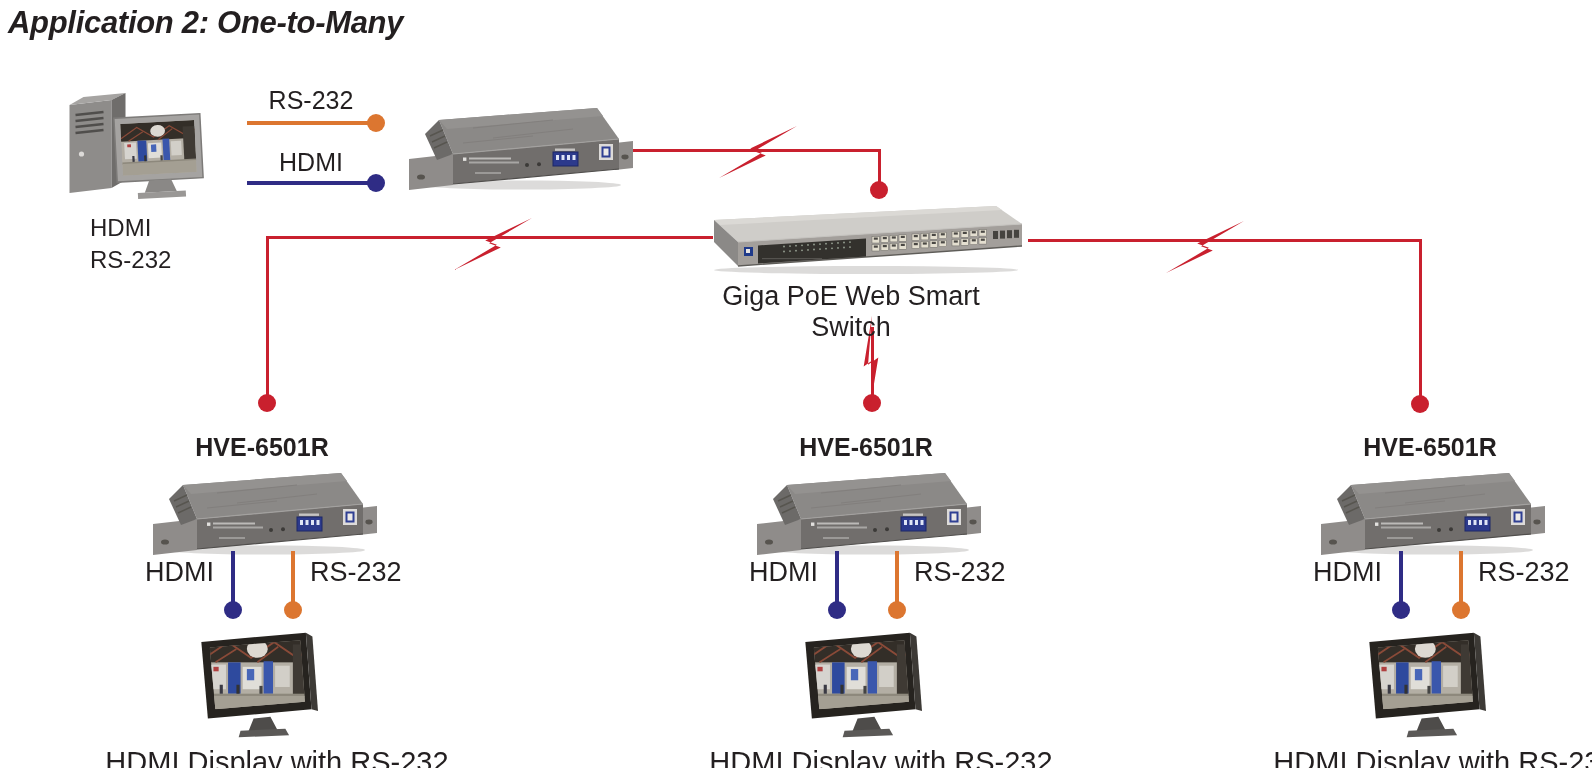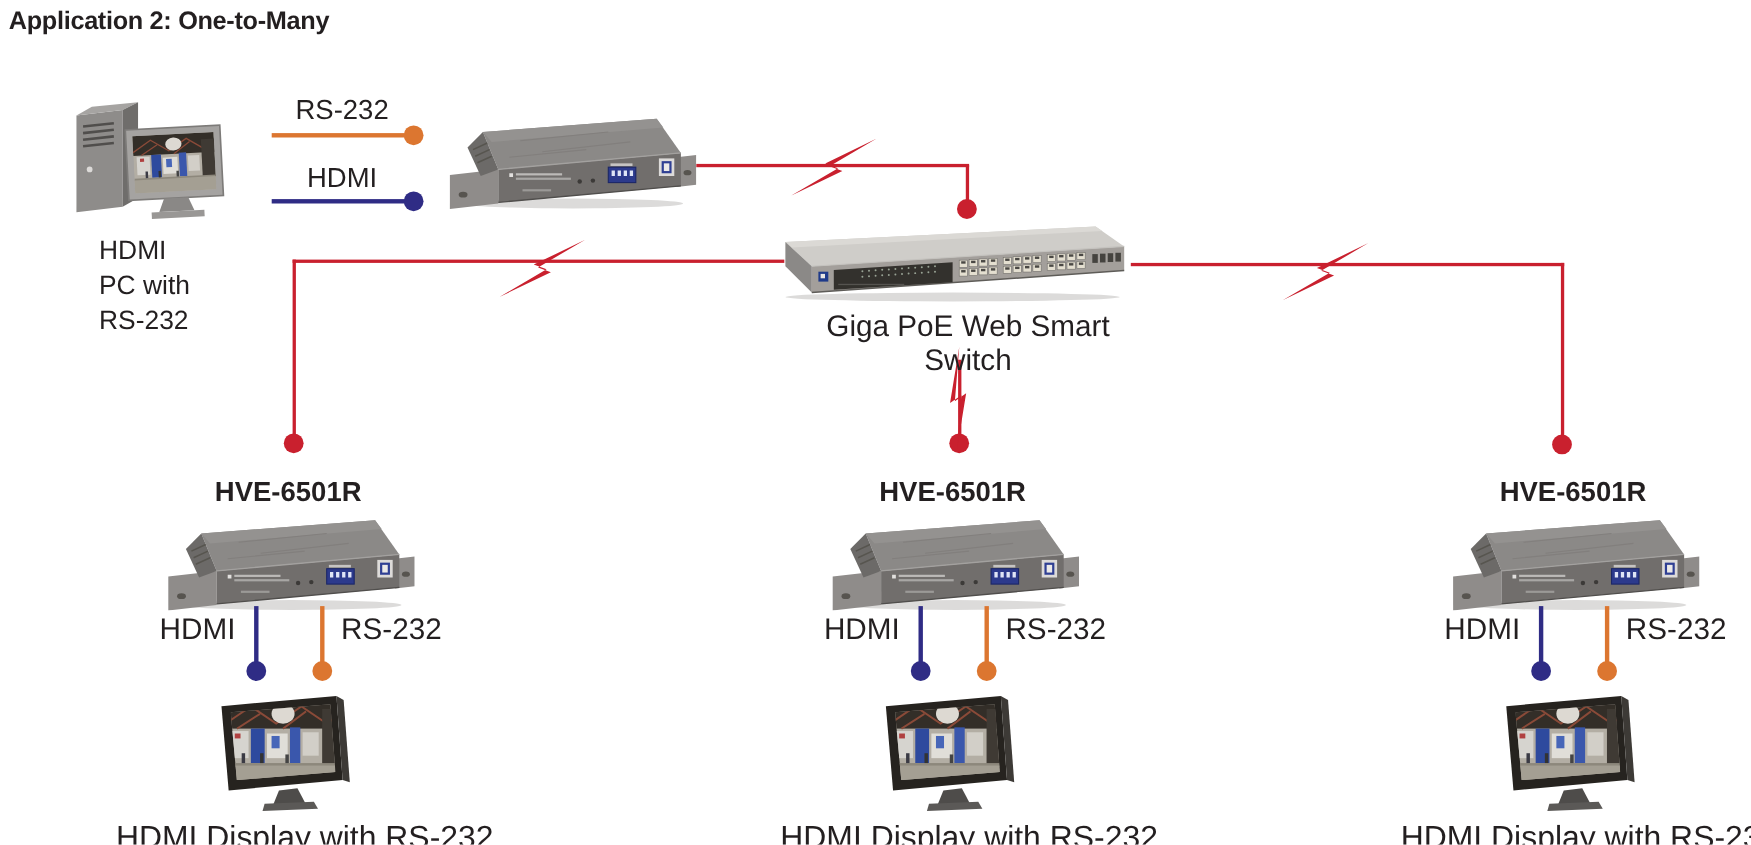--- a/index.html
+++ b/index.html
@@ -1,21 +1,21 @@
 <!DOCTYPE html>
 <html style="--red: #C9202E; --orange: #DC7630; --navy: #2F2C85; --text: #231F20;"><head>
 <meta charset="utf-8">
 <style>
   html,body{margin:0;padding:0;background:#ffffff;}
   .stage{
     position:relative;width:1592px;height:768px;background:#ffffff;overflow:hidden;
     font-family:"Liberation Sans","DejaVu Sans",sans-serif;color:var(--text,#231F20);
   }
   .abs{position:absolute;}
-  .title{font-size:23px;font-weight:bold;letter-spacing:-0.3px;}
+  .title{font-size:31px;font-weight:bold;letter-spacing:-0.3px;font-style:italic;}
   .dev-label{font-size:25px;font-weight:bold;text-align:center;}
   .conn-label{font-size:25px;text-align:center;}
   .mid-label{font-size:27px;}
   .switch-label{font-size:27px;text-align:center;}
   .bottom-label{font-size:29px;text-align:center;white-space:nowrap;}
   .pc-label{font-size:24px;line-height:32px;}
   .hline{height:3px;background:var(--red);}
   .vline-red{width:3px;background:var(--red);}
   .vline-navy{width:4px;background:var(--navy);}
   .vline-orange{width:4px;background:var(--orange);}
@@ -230,21 +230,20 @@
 
   <div class="abs title" style="left:8px;top:5px;">Application 2: One-to-Many</div>
 
   <div class="abs" style="left:55px;top:88px;width:155px;height:120px;">
     <svg width="155" height="120" viewBox="0 0 150 120">
         <use href="#pc-sym"></use>
       </svg>
   </div>
   <div class="abs pc-label" style="left:90px;top:212px;width:200px;">
     <div>HDMI</div>
-    <div>PC with</div>
     <div>RS-232</div>
   </div>
 
   <div class="abs conn-label" style="left:246px;top:86px;width:130px;">RS-232</div>
   <div class="abs legend-line-orange" style="left:247px;top:121px;width:121px;"></div>
   <div class="abs dot dot-orange" style="left:367px;top:114px;"></div>
 
   <div class="abs conn-label" style="left:246px;top:148px;width:130px;">HDMI</div>
   <div class="abs legend-line-navy" style="left:247px;top:181px;width:121px;"></div>
   <div class="abs dot dot-navy" style="left:367px;top:174px;"></div>
@@ -288,21 +287,21 @@
     <svg width="78" height="52" viewBox="0 0 100 60" preserveAspectRatio="none">
         <use href="#bolt-sym"></use>
       </svg>
   </div>
 
   <div class="abs" style="left:698px;top:200px;">
     <svg width="330" height="80" viewBox="0 0 330 80">
         <use href="#switch-sym"></use>
       </svg>
   </div>
-  <div class="abs switch-label" style="left:710px;top:281px;width:340px;">Giga PoE Web Smart Switch</div>
+  <div class="abs switch-label" style="left:681px;top:281px;width:340px;">Giga PoE Web Smart Switch</div>
 
   <div class="rcol" style="left:82px;">
     <div class="abs dev-label" style="left:70px;top:0;width:220px;">HVE-6501R</div>
     <div class="abs" style="left:65px;top:30px;">
       <svg width="230" height="92" viewBox="0 0 230 92">
           <use href="#extender-sym"></use>
         </svg>
     </div>
     <div class="abs vline-navy" style="left:149px;top:118px;height:52px;"></div>
     <div class="abs vline-orange" style="left:209px;top:118px;height:52px;"></div>

